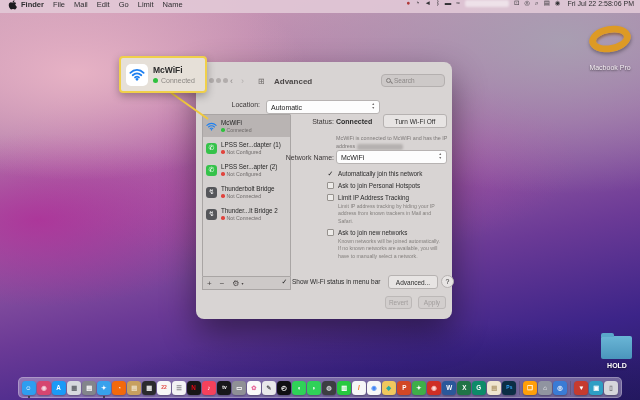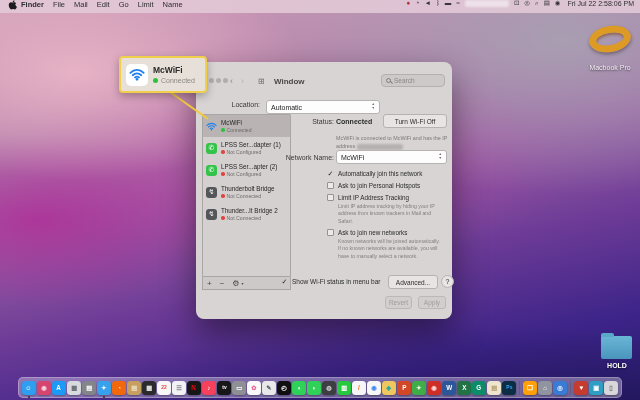--- a/index.html
+++ b/index.html
@@ -179,21 +179,21 @@
   <div class="window">
     <div class="titlebar">
       <span class="tl" style="left:13px"></span>
       <span class="tl" style="left:20px"></span>
       <span class="tl" style="left:27px"></span>
       <span class="nav-chevrons">
         <span>‹</span>
         <span style="color:#b3afae">›</span>
       </span>
       <span class="grid-icon">⊞</span>
-      <span class="win-title">Window</span>
+      <span class="win-title">Advanced</span>
       <span class="searchbox">
         <span class="mag"></span>
         <input placeholder="Search" style="">
       </span>
     </div>
 
     <div class="loc-row">
       <span class="loc-label">Location:</span>
       <span class="dropdown dd-loc">
         <span>Automatic</span>

